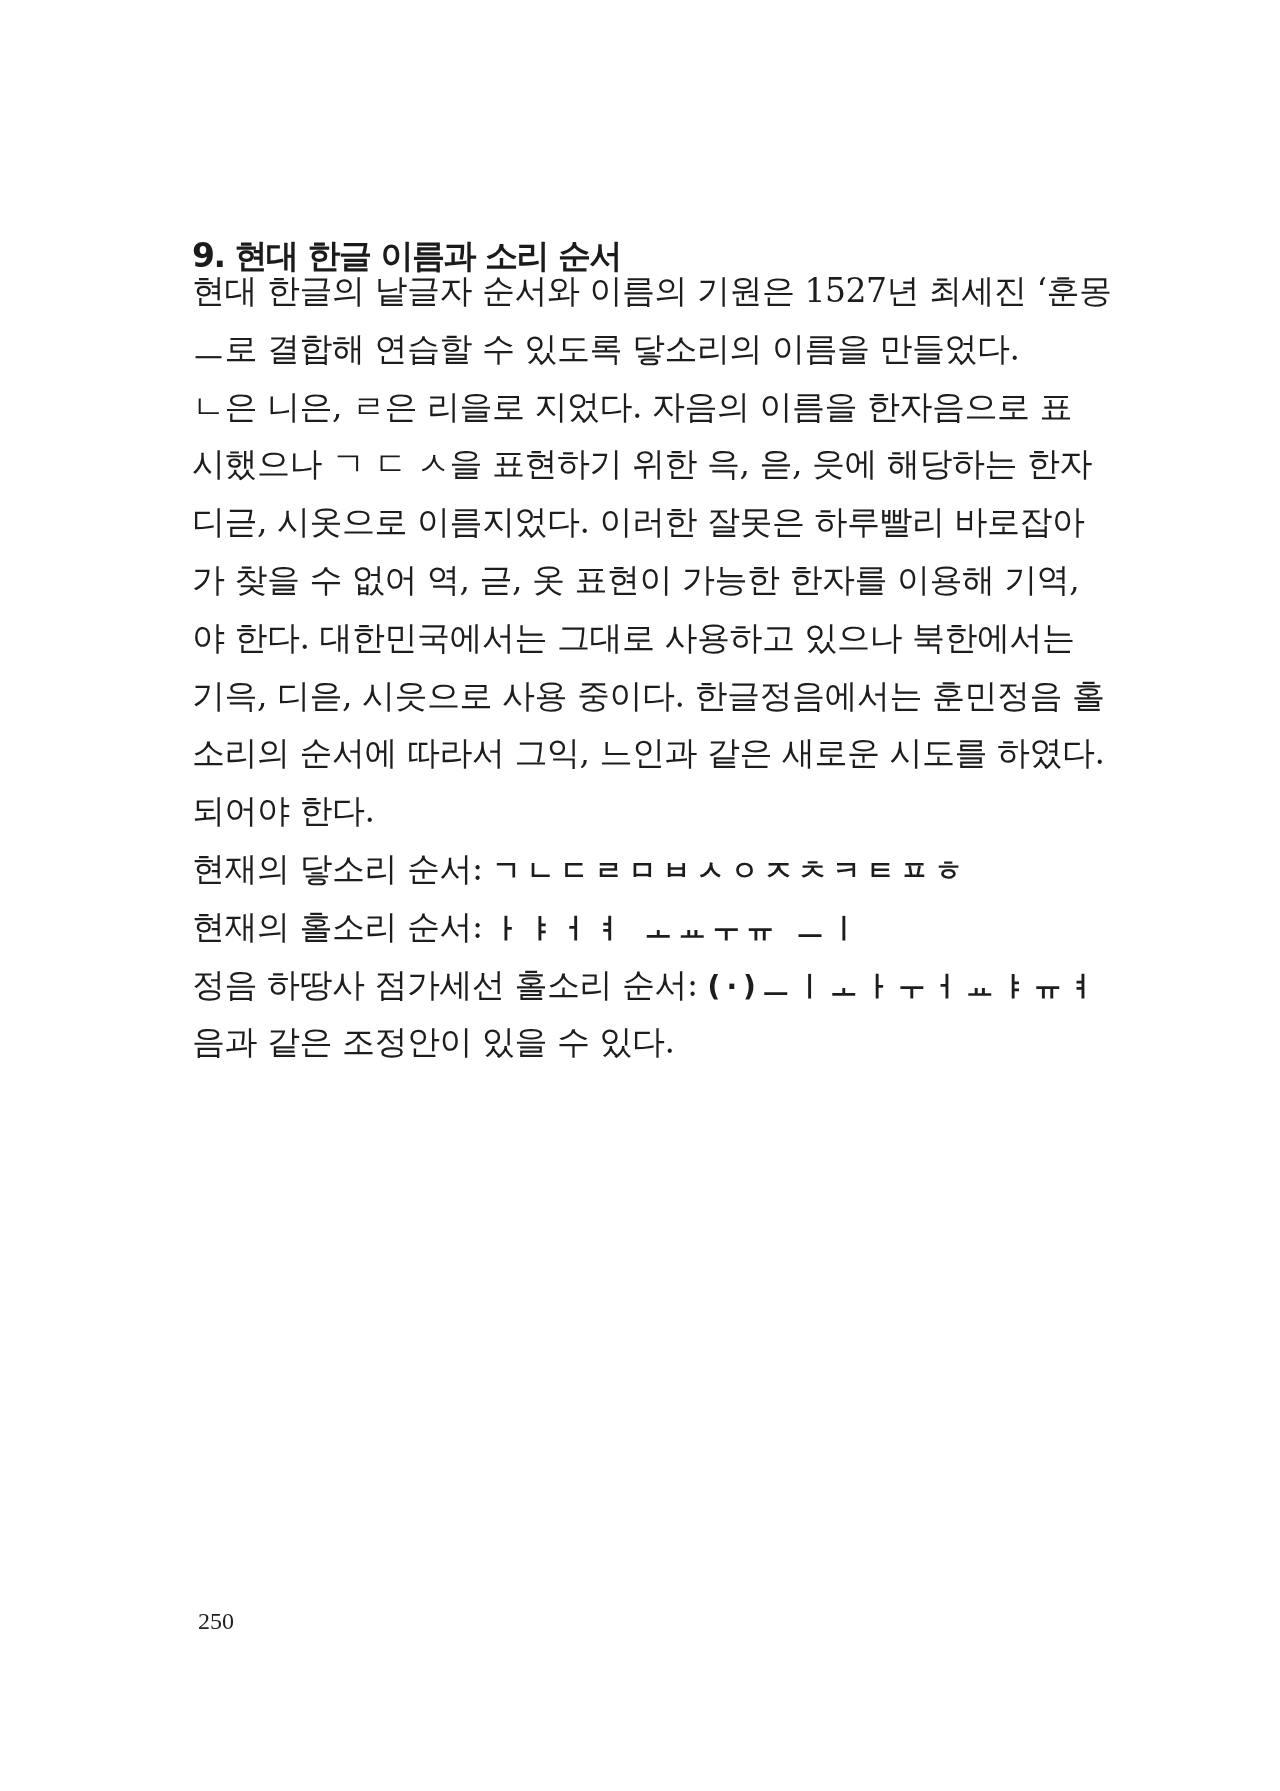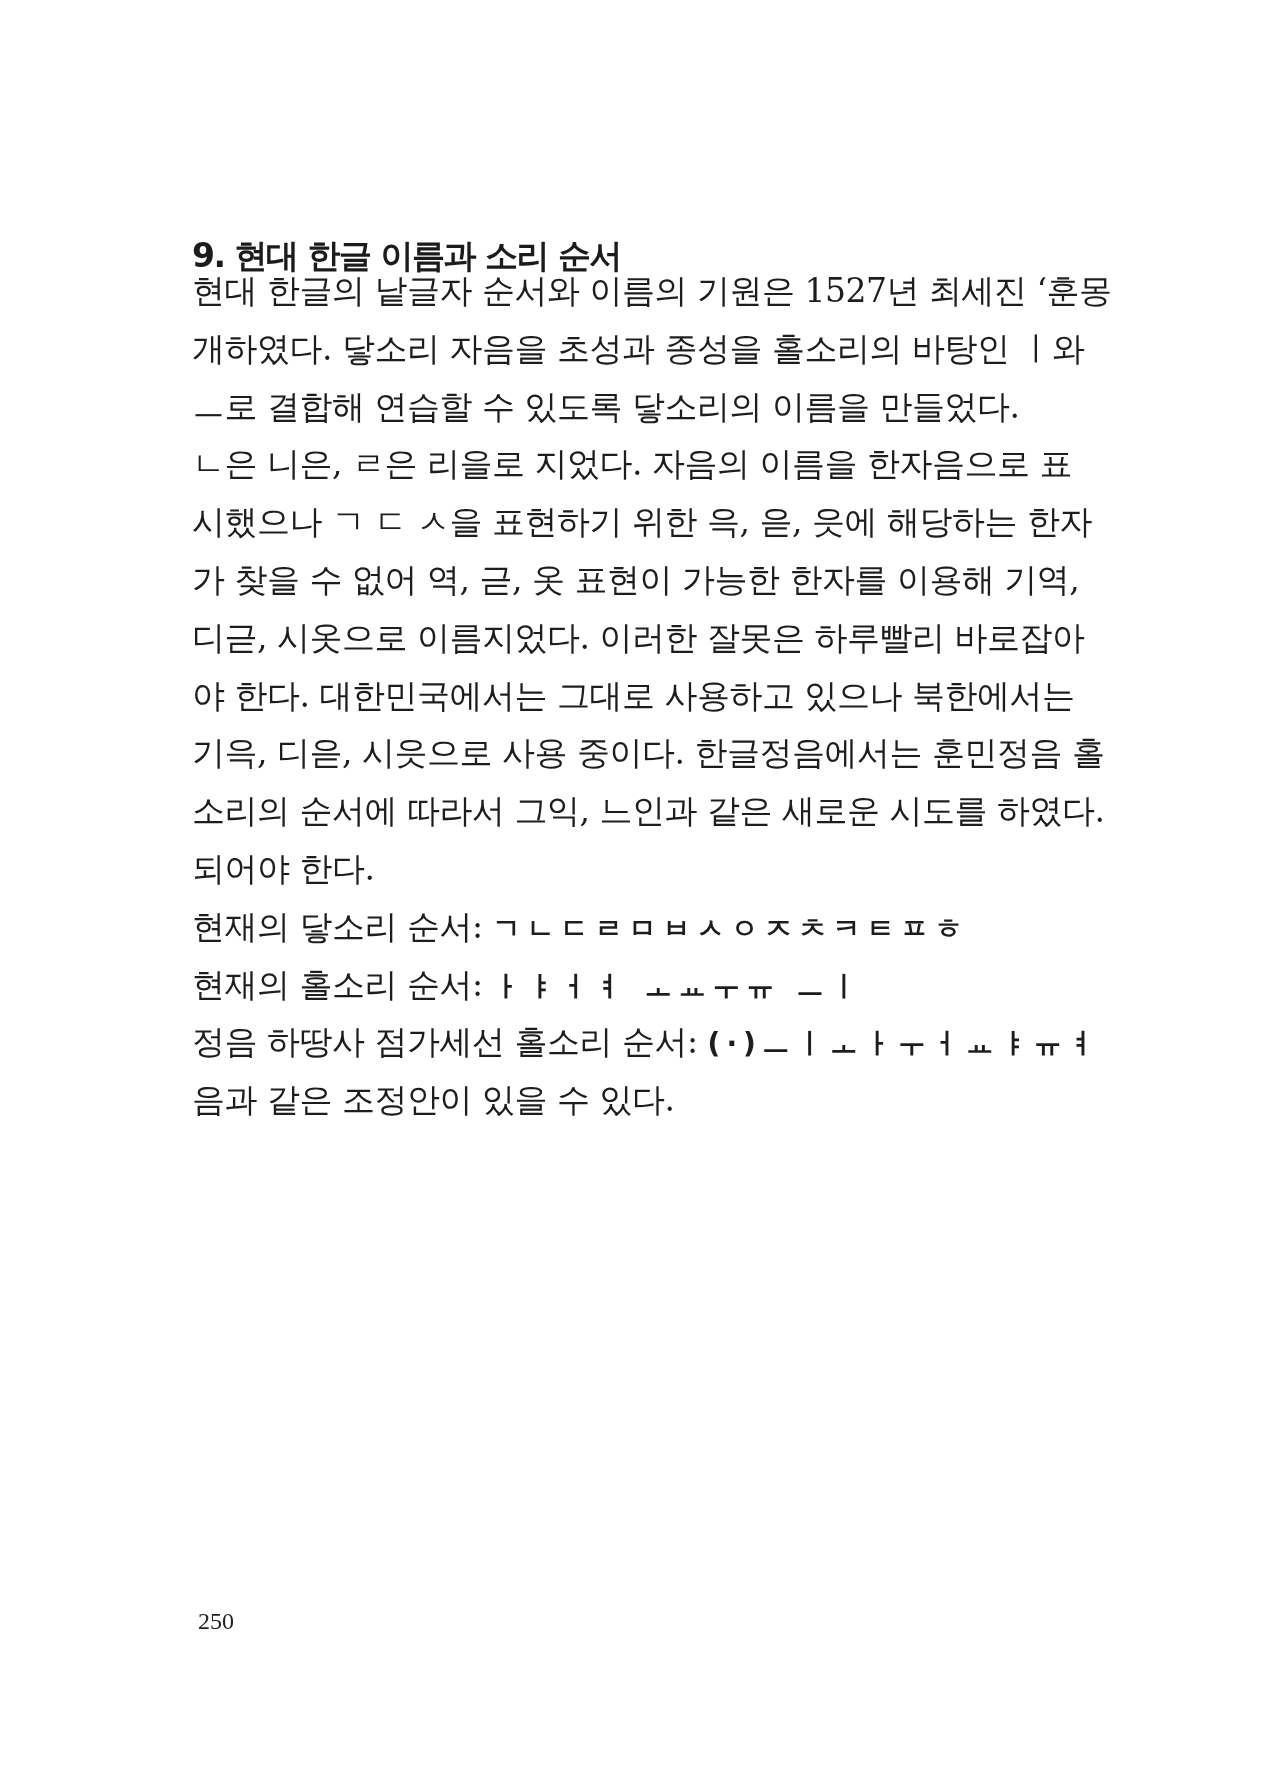--- a/index.html
+++ b/index.html
@@ -28,26 +28,25 @@
     }
   </style>
 </head>
 <body>
 
 <div class="page">
   <div class="title">9. 현대 한글 이름과 소리 순서</div>
 
   <div class="body-text">
     <div class="line">현대 한글의 낱글자 순서와 이름의 기원은 1527년 최세진 ‘훈몽</div>
-    <div class="line">개하였다. 닿소리 자음을 초성과 종성을 홀소리의 바탕인 ㅣ와</div>
     <div class="line">ㅡ로 결합해 연습할 수 있도록 닿소리의 이름을 만들었다.</div>
     <div class="line">ㄴ은 니은, ㄹ은 리을로 지었다. 자음의 이름을 한자음으로 표</div>
     <div class="line">시했으나 ㄱ ㄷ ㅅ을 표현하기 위한 윽, 읃, 읏에 해당하는 한자</div>
+    <div class="line">디귿, 시옷으로 이름지었다. 이러한 잘못은 하루빨리 바로잡아</div>
     <div class="line">가 찾을 수 없어 역, 귿, 옷 표현이 가능한 한자를 이용해 기역,</div>
-    <div class="line">디귿, 시옷으로 이름지었다. 이러한 잘못은 하루빨리 바로잡아</div>
     <div class="line">야 한다. 대한민국에서는 그대로 사용하고 있으나 북한에서는</div>
     <div class="line">기윽, 디읃, 시읏으로 사용 중이다. 한글정음에서는 훈민정음 홀</div>
     <div class="line">소리의 순서에 따라서 그익, 느인과 같은 새로운 시도를 하였다.</div>
     <div class="line">되어야 한다.</div>
 
     <div class="line">
       <span>현재의 닿소리 순서: </span><span class="jamo">ㄱㄴㄷㄹㅁㅂㅅㅇㅈㅊㅋㅌㅍㅎ</span>
     </div>
     <div class="line">
       <span>현재의 홀소리 순서: </span><span class="jamo">ㅏㅑㅓㅕ ㅗㅛㅜㅠ ㅡㅣ</span>

